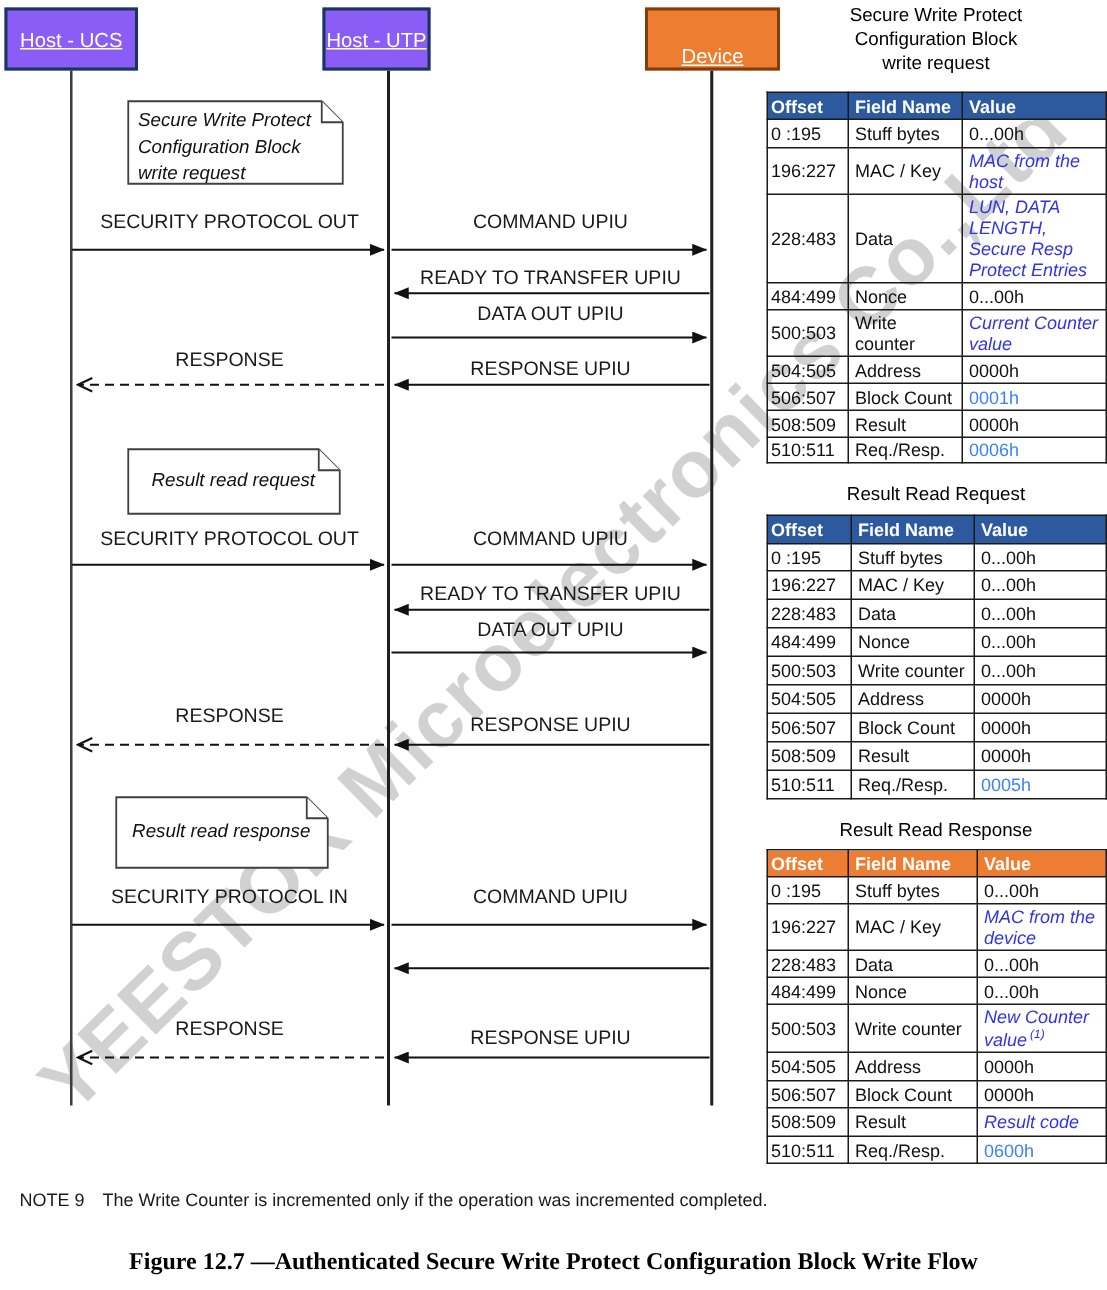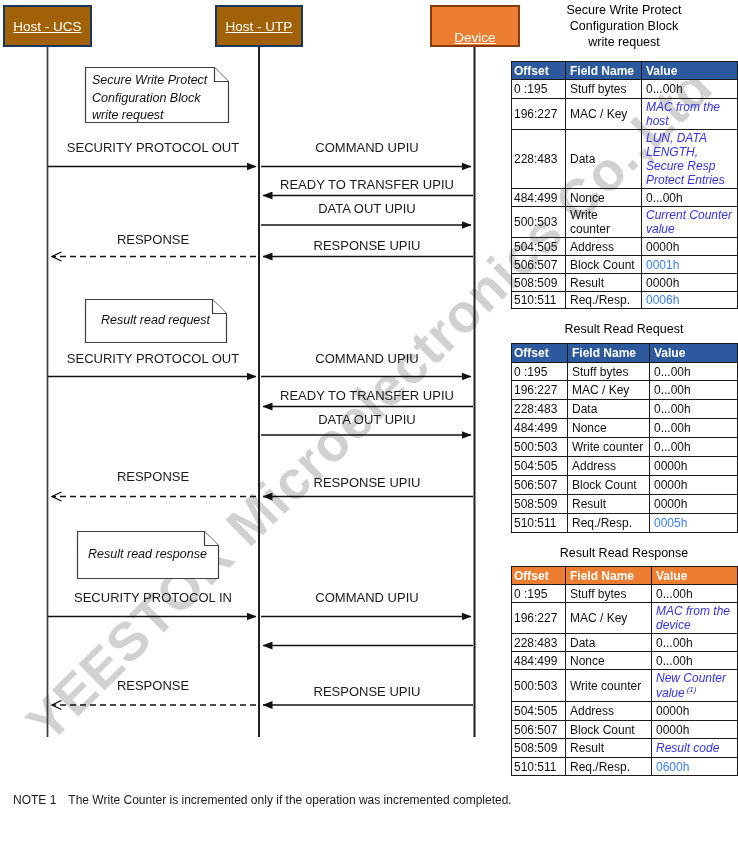--- a/index.html
+++ b/index.html
@@ -5,21 +5,21 @@
   html,body{margin:0;padding:0;background:#fff;}
   .page{position:relative;width:738px;height:860px;background:#fff;overflow:hidden;
         font-family:"Liberation Sans",sans-serif;color:#111;}
   
   .watermark{position:absolute;left:50%;top:47%;transform:translate(-50%,-50%) rotate(-44.5deg);
       font-size:54px;font-weight:bold;color:#c6c6c6;opacity:.8;white-space:nowrap;z-index:1;letter-spacing:1px;}
   svg.diagram{position:absolute;inset:0;z-index:2;pointer-events:none;}
   
   .actor{position:absolute;display:flex;align-items:center;justify-content:center;
       color:#fff;font-size:13.5px;text-decoration:underline;z-index:3;box-sizing:border-box;}
-  .actor.blue{background:#a16207;border:2px solid #17375E;}
+  .actor.blue{background:#8b5cf6;border:2px solid #17375E;}
   .actor.orange{background:#ED7D31;border:2px solid #843C0C;align-items:flex-end;}
   
   .note-text{position:absolute;z-index:3;font-style:italic;font-size:12.5px;line-height:1.4;
       white-space:pre-line;box-sizing:border-box;}
   .note-text.center{display:flex;align-items:center;justify-content:center;}
   
   .msg{position:absolute;z-index:3;font-size:13px;text-align:center;color:#1a1a1a;white-space:nowrap;}
   .msg.seg1{left:48px;width:210px;}
   .msg.seg2{left:260px;width:214px;}
   
@@ -93,21 +93,21 @@
     <line x1="48" y1="616.5" x2="256" y2="616.5" stroke="#111" stroke-width="1.4" marker-end="url(#mT)"></line>
     <line x1="261" y1="616.5" x2="471" y2="616.5" stroke="#111" stroke-width="1.4" marker-end="url(#mT)"></line>
     <line x1="473" y1="645.5" x2="263" y2="645.5" stroke="#111" stroke-width="1.4" marker-end="url(#mT)"></line>
     <line x1="256" y1="705" x2="52" y2="705" stroke="#111" stroke-width="1.3" stroke-dasharray="6 4" marker-end="url(#mO)"></line>
     <line x1="473" y1="705" x2="263" y2="705" stroke="#111" stroke-width="1.4" marker-end="url(#mT)"></line>
   </svg>
 
   <div class="actor blue" style="left:3px;top:5px;width:89px;height:42px;">
     <span>Host - UCS</span>
   </div>
-  <div class="actor blue" style="left:215px;top:5px;width:88px;height:42px;">
+  <div class="actor blue" style="left:215px;top:5px;width:72px;height:42px;">
     <span>Host - UTP</span>
   </div>
   <div class="actor orange" style="left:430px;top:5px;width:90px;height:42px;">
     <span>Device</span>
   </div>
 
   <div class="note-text" style="left:85px;top:67px;width:143px;height:55px;padding:5px 4px 0 7px;">Secure Write Protect
 Configuration Block
 write request</div>
   <div class="note-text center" style="left:85px;top:299px;width:141px;height:43px;">Result read request</div>
@@ -311,16 +311,17 @@
         </tr>
     <tr style="height:18px">
           <td class="c">510:511</td>
           <td>Req./Resp.</td>
           <td class="v-blue">0600h</td>
         </tr>
   </tbody>
     </table>
 
   <div class="footnote">
-    <span class="lbl">NOTE 1</span><span>The Write Counter is incremented only if the operation was incremented completed.</span>
+    <span class="lbl">NOTE 9</span><span>The Write Counter is incremented only if the operation was incremented completed.</span>
   </div>
+  <div class="caption">Figure 12.7 —Authenticated Secure Write Protect Configuration Block Write Flow</div>
 
 </div>
 
 </body></html>

